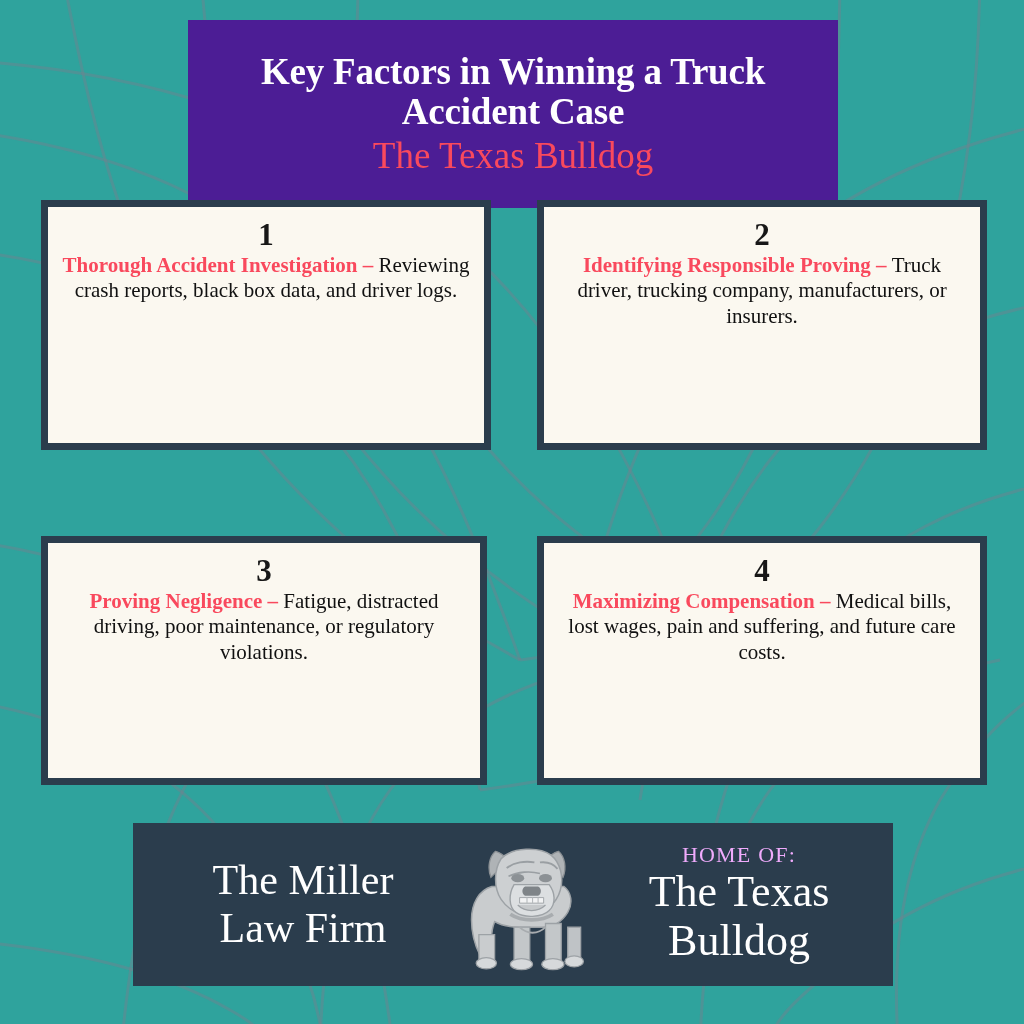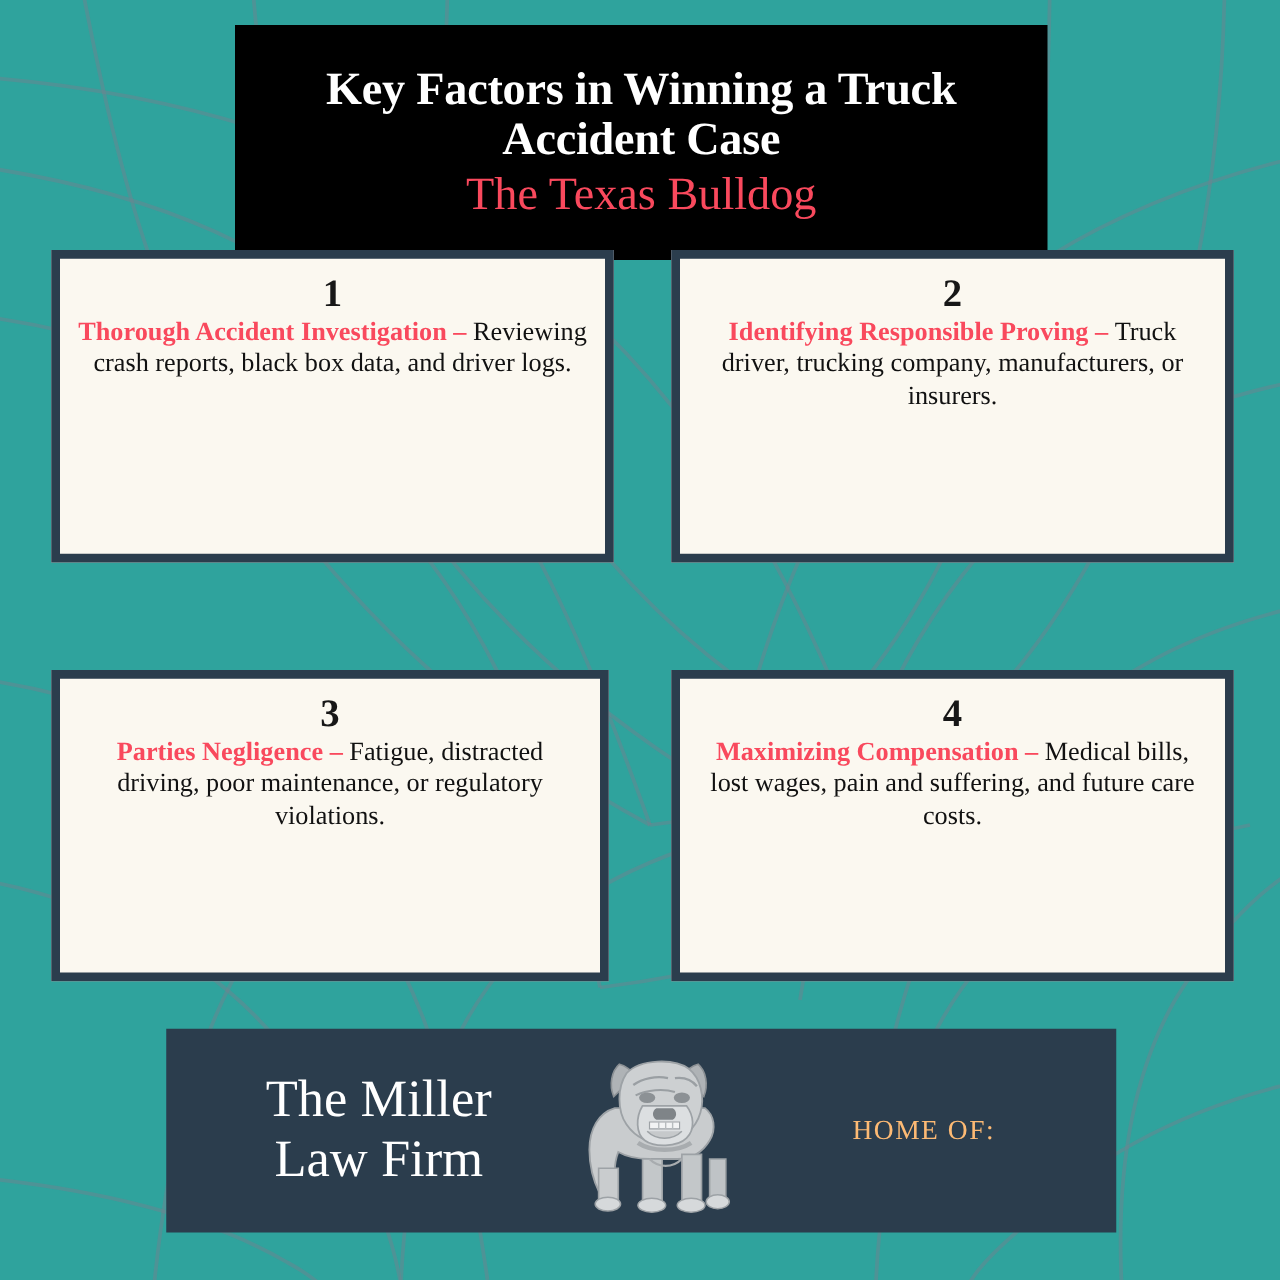--- a/index.html
+++ b/index.html
@@ -29,21 +29,21 @@
     pointer-events: none;
   }
 
   
   #header-banner {
     position: absolute;
     left: 188px;
     top: 20px;
     width: 650px;
     height: 188px;
-    background: #000000;
+    background: #4c1d95;
     display: flex;
     flex-direction: column;
     align-items: center;
     justify-content: center;
     text-align: center;
     padding: 0 14px;
     box-sizing: border-box;
   }
   #header-title {
     color: #FFFFFF;
@@ -138,21 +138,21 @@
     flex: none;
     margin: 0 2px 0 0;
   }
   #footer-right {
     flex: none;
     width: 268px;
     text-align: center;
     margin-left: 2px;
   }
   #home-of {
-    color: #fdba74;
+    color: #f0abfc;
     font-size: 22px;
     letter-spacing: 1.2px;
     line-height: 1;
     font-family: "Liberation Serif", serif;
     margin-bottom: 2px;
     text-align: center;
   }
   #brand-name {
     color: #FFFFFF;
     font-size: 44px;
@@ -206,21 +206,21 @@
   <div class="factor-card" id="card-2">
     <div class="card-number">2</div>
     <div class="card-body">
       <span class="card-lead">Identifying Responsible Proving</span><span class="card-dash"> – </span><span class="card-rest">Truck driver, trucking company, manufacturers, or insurers.</span>
     </div>
   </div>
 
   <div class="factor-card" id="card-3">
     <div class="card-number">3</div>
     <div class="card-body">
-      <span class="card-lead">Parties Negligence</span><span class="card-dash"> – </span><span class="card-rest">Fatigue, distracted driving, poor maintenance, or regulatory violations.</span>
+      <span class="card-lead">Proving Negligence</span><span class="card-dash"> – </span><span class="card-rest">Fatigue, distracted driving, poor maintenance, or regulatory violations.</span>
     </div>
   </div>
 
   <div class="factor-card" id="card-4">
     <div class="card-number">4</div>
     <div class="card-body">
       <span class="card-lead">Maximizing Compensation</span><span class="card-dash"> – </span><span class="card-rest">Medical bills, lost wages, pain and suffering, and future care costs.</span>
     </div>
   </div>
 
@@ -270,17 +270,21 @@
         <path d="M70 80 C78 88 92 88 100 80" fill="#C6C9CB" stroke="#9DA2A6" stroke-width="1.3"></path>
 
         <path d="M62 90 C74 98 96 98 108 90" fill="none" stroke="#A8ACAF" stroke-width="4"></path>
 
         <path d="M72 104 C80 112 92 112 100 104" fill="none" stroke="#A8ACAF" stroke-width="2"></path>
       </g>
     </svg>
 
     <div id="footer-right">
       <div id="home-of">HOME OF:</div>
+      <div id="brand-name">
+        <div>The Texas</div>
+        <div>Bulldog</div>
+      </div>
     </div>
 
   </div>
 
 </div>
 
 </body></html>

